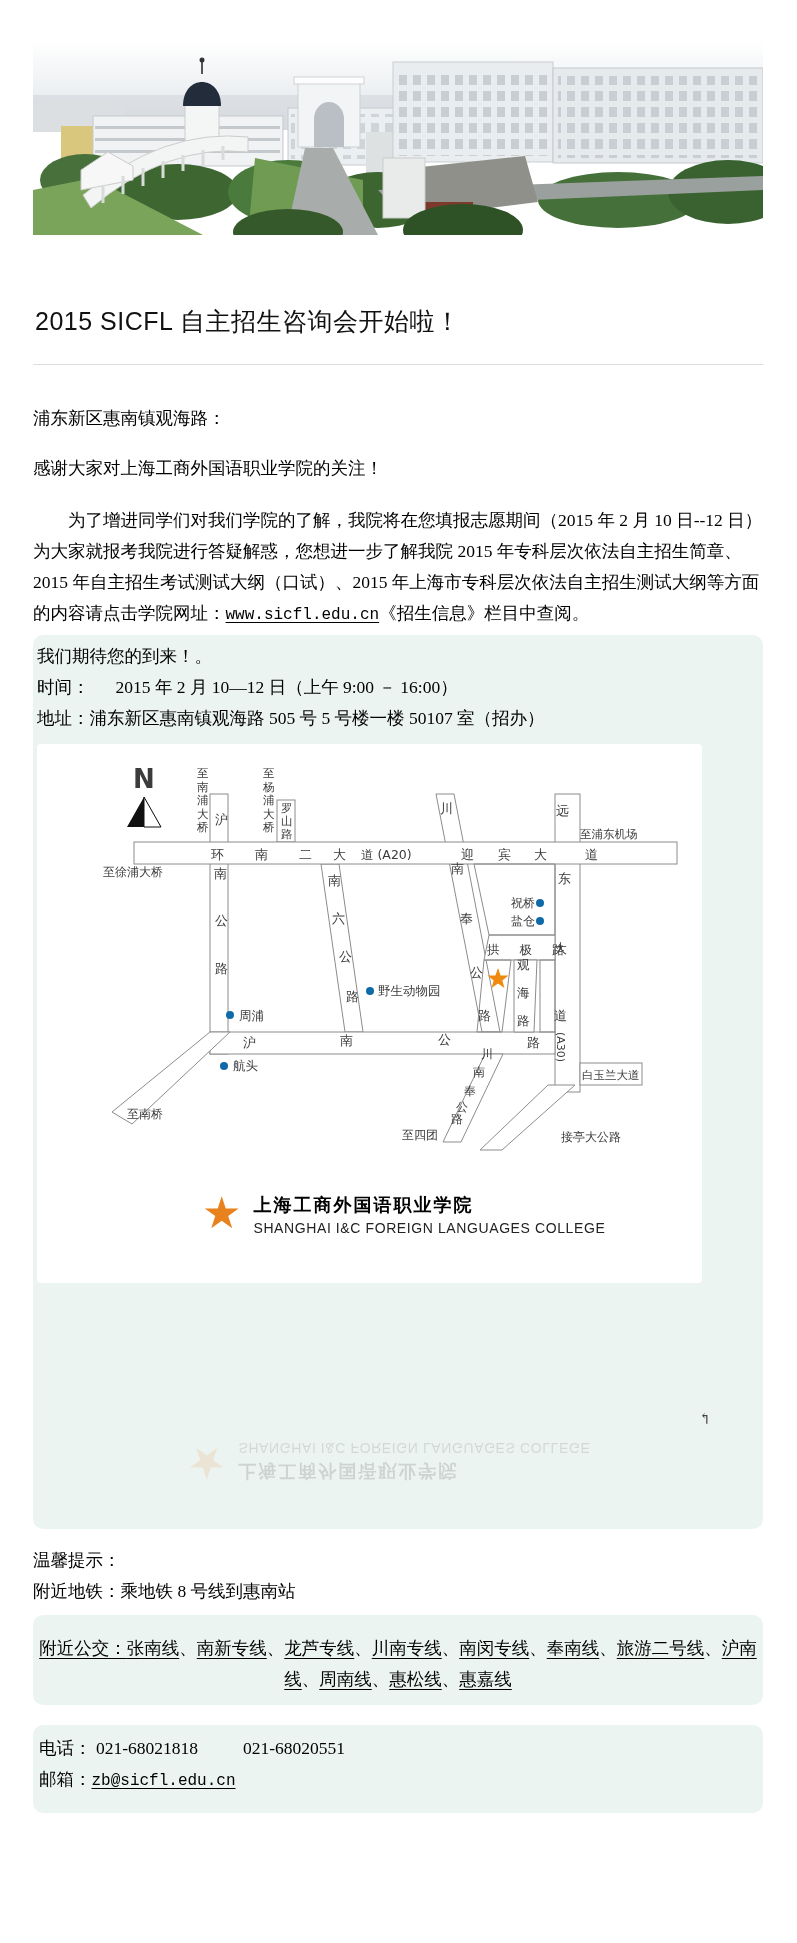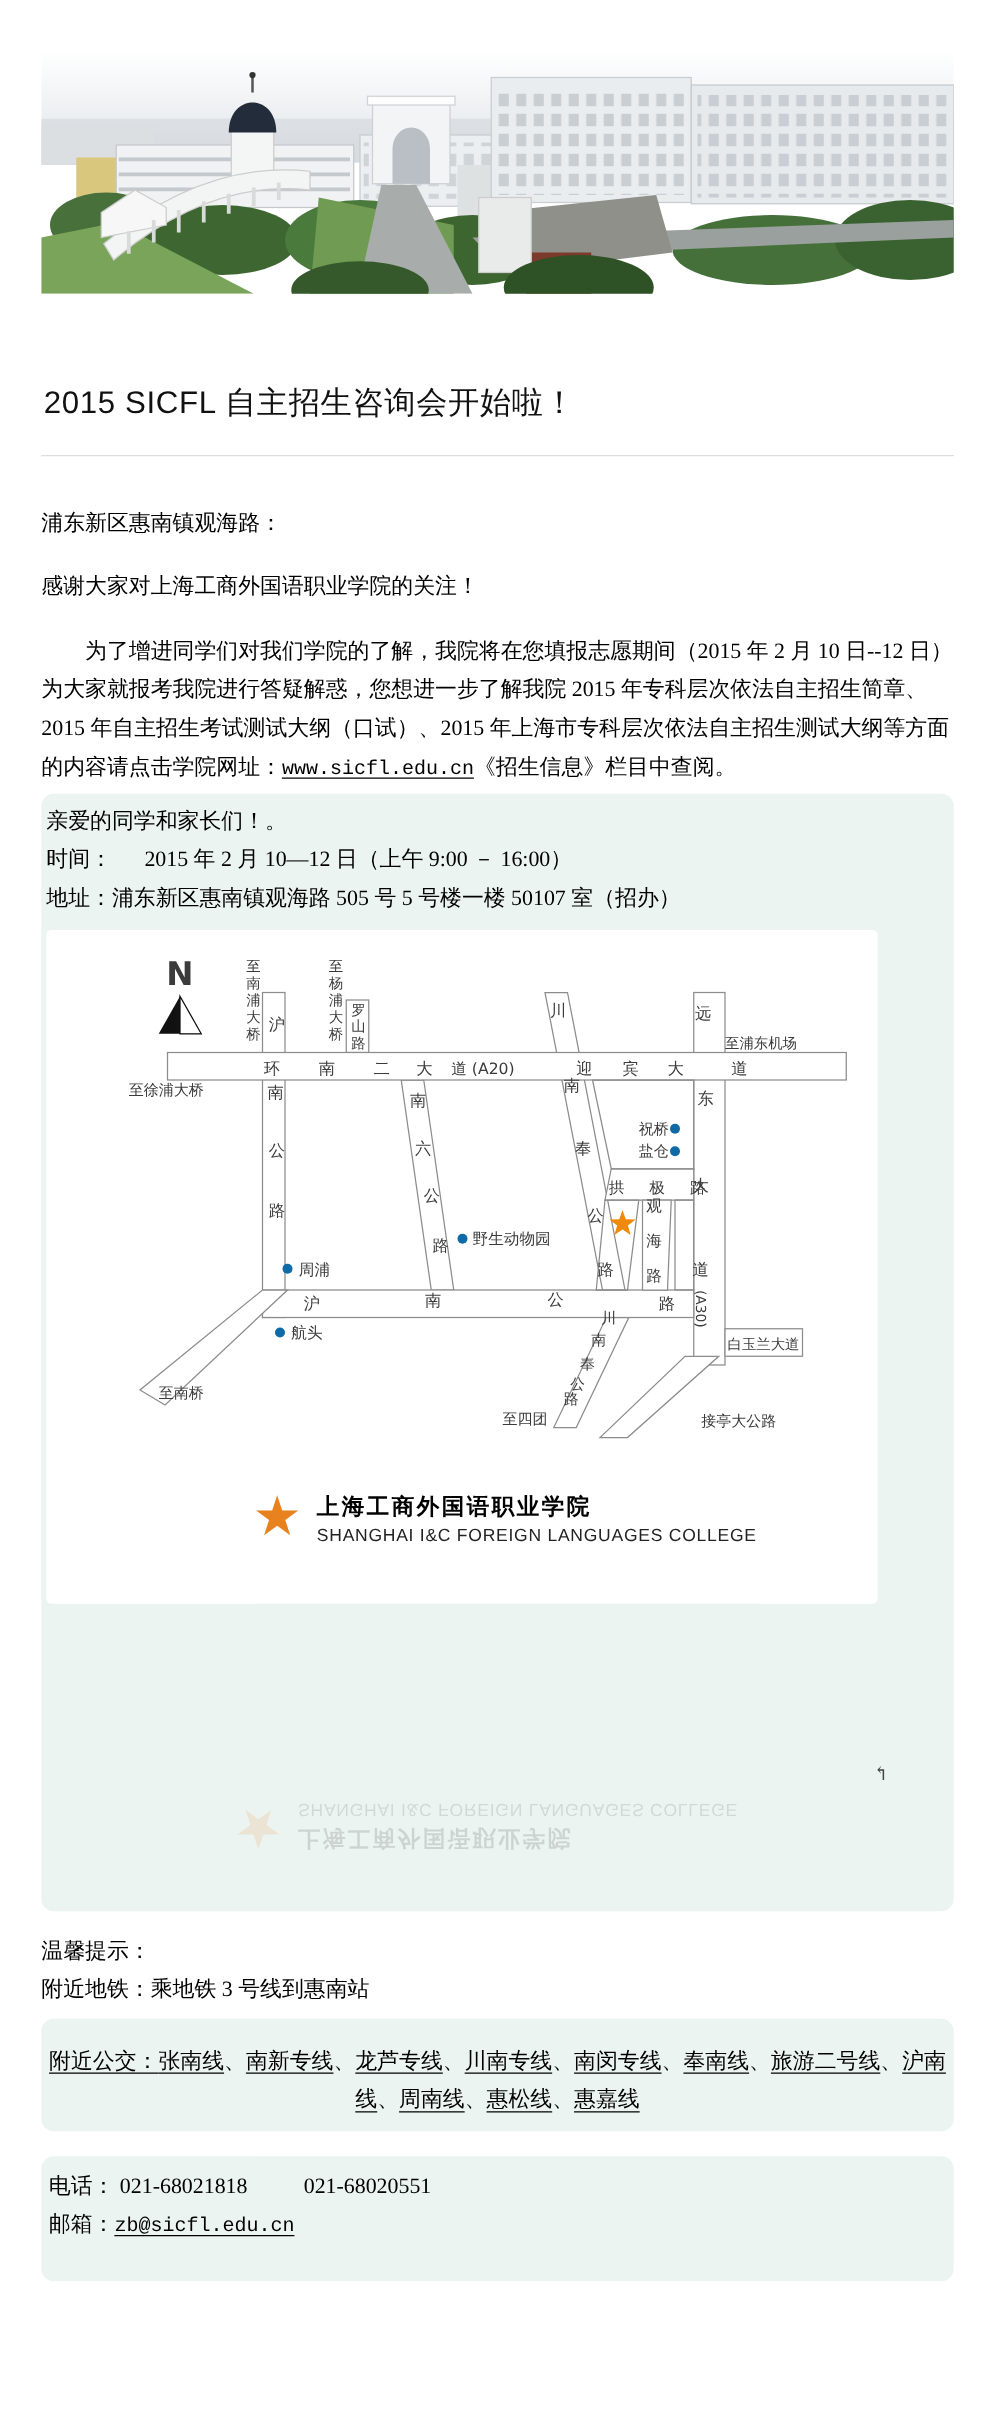--- a/index.html
+++ b/index.html
@@ -30,21 +30,21 @@
   .logo-cn{font-size:18px;font-weight:bold;letter-spacing:2px;color:#000000;
            font-family:Liberation Sans, sans-serif;}
   .logo-en{font-size:14px;letter-spacing:0.6px;color:#222;
            font-family:"Liberation Sans",sans-serif;margin-top:3px;}
   .reflection{transform:scaleY(-1);opacity:0.13;margin:150px 0 0 150px;}
   .cursor-mark{position:absolute;right:52px;top:775px;font-size:15px;color:#444;}
   .tips{margin-top:16px;}
   .panel-bus{margin-top:8px;padding:18px 4px 10px 4px;text-align:center;}
   .busline{text-decoration:underline;text-underline-offset:4px;cursor:pointer;}
   .contact{margin-top:52px;}
-  .panel-phone{margin-top:20px;padding:8px 6px 28px 6px;}
+  .panel-phone{margin-top:20px;padding:8px 6px 16px 6px;}
   .phone2{margin-left:45px;}
 </style>
 </head>
 <body>
 
 <div class="content">
 
   <div class="photo" aria-label="上海工商外国语职业学院校园鸟瞰图">
     <svg width="730" height="195" viewBox="0 0 730 195">
       <defs>
@@ -111,21 +111,21 @@
 
   <h1 class="title">2015 SICFL 自主招生咨询会开始啦！</h1>
   <hr class="rule">
 
   <p class="greet">浦东新区惠南镇观海路：</p>
   <p class="thanks">感谢大家对上海工商外国语职业学院的关注！</p>
 
   <p class="para-main"><span>为了增进同学们对我们学院的了解，我院将在您填报志愿期间（2015 年 2 月 10 日--12 日）为大家就报考我院进行答疑解惑，您想进一步了解我院 2015 年专科层次依法自主招生简章、2015 年自主招生考试测试大纲（口试）、2015 年上海市专科层次依法自主招生测试大纲等方面的内容请点击学院网址：</span><span class="mono link">www.sicfl.edu.cn</span><span>《招生信息》栏目中查阅。</span></p>
 
   <div class="panel panel-map">
-    <p>亲爱的同学和家长们！。</p>
+    <p>我们期待您的到来！。</p>
     <p><span class="blabel">时间：</span><span class="gap-time">2015 年 2 月 10—12 日（上午 9:00 － 16:00）</span></p>
     <p><span class="blabel">地址：</span><span>浦东新区惠南镇观海路 505 号 5 号楼一楼 50107 室（招办）</span></p>
 
     <div class="card">
       <svg class="map map-svg" width="660" height="405" viewBox="0 100 660 405">
 
         <text x="96" y="136" font-size="26" font-weight="bold">N</text>
         <polygon points="90,175 107,145 124,175" fill="#111"></polygon>
         <polygon points="107,145 124,175 107,175" fill="#fff" stroke="#111" stroke-width="1"></polygon>
 
@@ -225,21 +225,21 @@
       <span>
         <div class="logo-cn">上海工商外国语职业学院</div>
         <div class="logo-en">SHANGHAI I&amp;C FOREIGN LANGUAGES COLLEGE</div>
       </span>
     </div>
 
     <span class="cursor-mark">↰</span>
   </div>
 
   <p class="tips blabel">温馨提示：</p>
-  <p>附近地铁：乘地铁 3 号线到惠南站</p>
+  <p>附近地铁：乘地铁 8 号线到惠南站</p>
 
   <div class="panel panel-bus">
     <p><span class="busline">附近公交：</span><span id="bus-lines"><span class="busline">张南线</span>、<span class="busline">南新专线</span>、<span class="busline">龙芦专线</span>、<span class="busline">川南专线</span>、<span class="busline">南闵专线</span>、<span class="busline">奉南线</span>、<span class="busline">旅游二号线</span>、<span class="busline">沪南线</span>、<span class="busline">周南线</span>、<span class="busline">惠松线</span>、<span class="busline">惠嘉线</span></span></p>
   </div>
 
 
   <div class="panel panel-phone">
     <p><span class="blabel">电话：</span> <span>021-68021818</span><span class="phone2">021-68020551</span></p>
     <p><span class="blabel">邮箱：</span><span class="mono link">zb@sicfl.edu.cn</span></p>
   </div>

